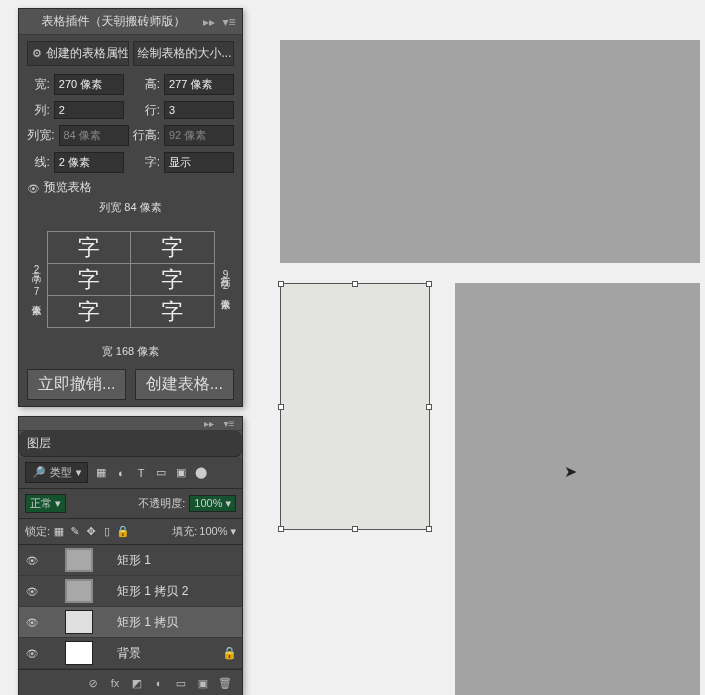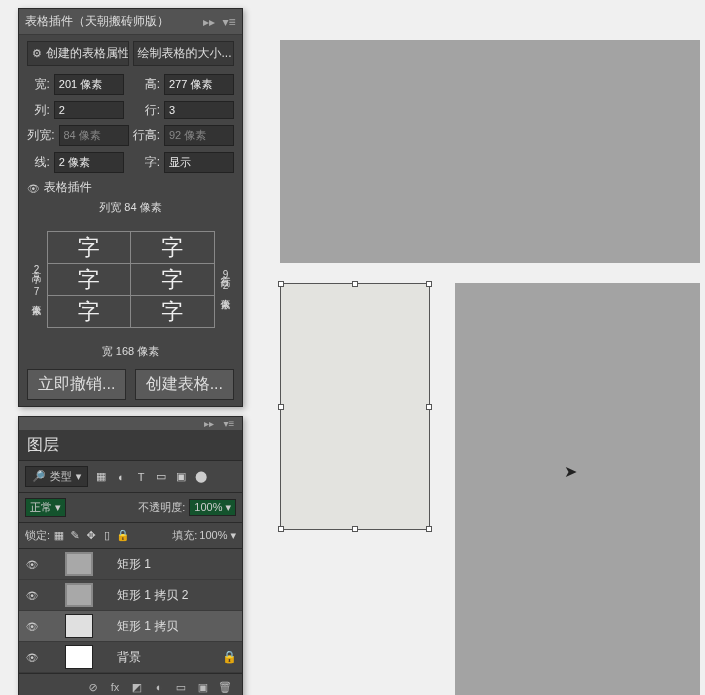--- a/index.html
+++ b/index.html
@@ -42,21 +42,21 @@
     height: 26px;
     display: flex;
     align-items: center;
     justify-content: space-between;
     padding: 0 6px;
     background: #535353;
     border-bottom: 1px solid #3a3a3a;
     font-size: 12px;
     color: #ddd;
   }
-  .panel-titlebar .title { flex: 1; }
+  .panel-titlebar .title { flex: 1; text-align: center; }
   .panel-ctrls { display:flex; gap:6px; }
   .panel-ctrls span {
     width: 14px; text-align:center; color:#aaa; cursor:pointer;
   }
   .panel-body {
     padding: 6px 8px;
     background: #454545;
   }
 
   
@@ -122,21 +122,21 @@
   .tp-buttons { display:flex; justify-content:space-between; margin-top:10px; }
   .tp-btn {
     background:#5a5a5a; border:1px solid #2a2a2a;
     color:#ddd; padding:4px 10px; font-size:16px;
   }
 
   
   .layers-body { padding:0; }
   .layer-tab {
     background:#3a3a3a; padding:4px 8px; border-bottom:1px solid #2a2a2a;
-    color:#ddd; font-size:16px;
+    color:#ddd; font-size:12px;border-radius:6px;
   }
   .layers-toolbar {
     display:flex; align-items:center; gap:6px;
     padding:5px 6px; border-bottom:1px solid #2a2a2a;
     background:#454545;
   }
   .layers-toolbar .dd {
     background:#333; border:1px solid #222; color:#ccc;
     padding:2px 6px; font-size:11px; display:flex; align-items:center; gap:4px;
   }
@@ -209,21 +209,21 @@
         <span class="gear-icon">⚙</span>
         <span>创建的表格属性</span>
       </div>
       <div class="tp-tab">
         <span>绘制表格的大小...</span>
       </div>
     </div>
 
     <div class="field-row">
       <span class="lbl">宽:</span>
-      <span class="val">201 像素</span>
+      <span class="val">270 像素</span>
       <span class="sep"></span>
       <span class="lbl">高:</span>
       <span class="val">277 像素</span>
     </div>
     <div class="field-row">
       <span class="lbl">列:</span>
       <span class="val">2</span>
       <span class="sep"></span>
       <span class="lbl">行:</span>
       <span class="val">3</span>
@@ -237,21 +237,21 @@
     <div class="field-row">
       <span class="lbl">线:</span>
       <span class="val">2 像素</span>
       <span class="sep"></span>
       <span class="lbl">字:</span>
       <span class="val">显示</span>
     </div>
 
     <div class="preview-hdr">
       <span class="eye-icon"></span>
-      <span>表格插件</span>
+      <span>预览表格</span>
     </div>
 
     <div class="hlabel">列宽 84 像素</div>
     <div class="preview-wrap">
       <span class="vlabel">高277像素</span>
       <span class="vlabel right">行高92像素</span>
       <table class="preview">
         <tbody>
             <tr>
               <td>字</td>

